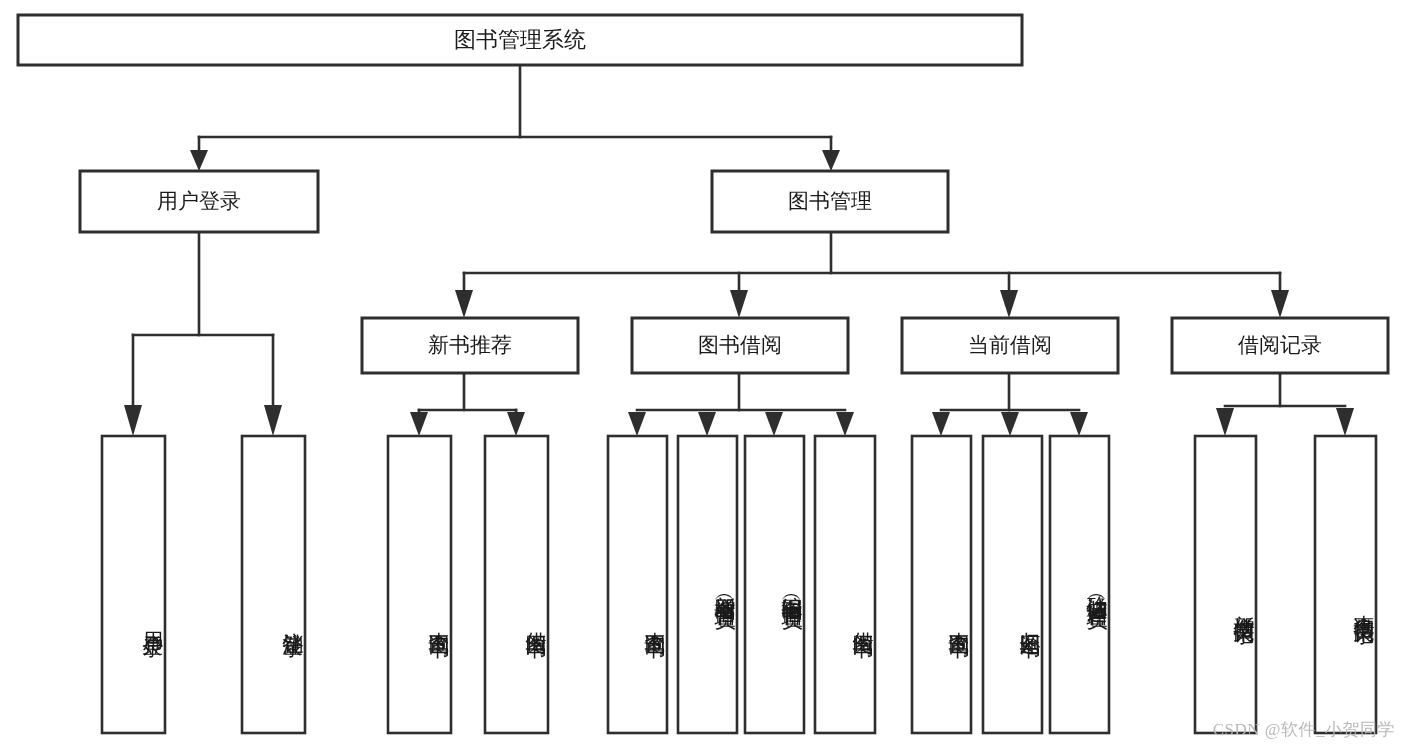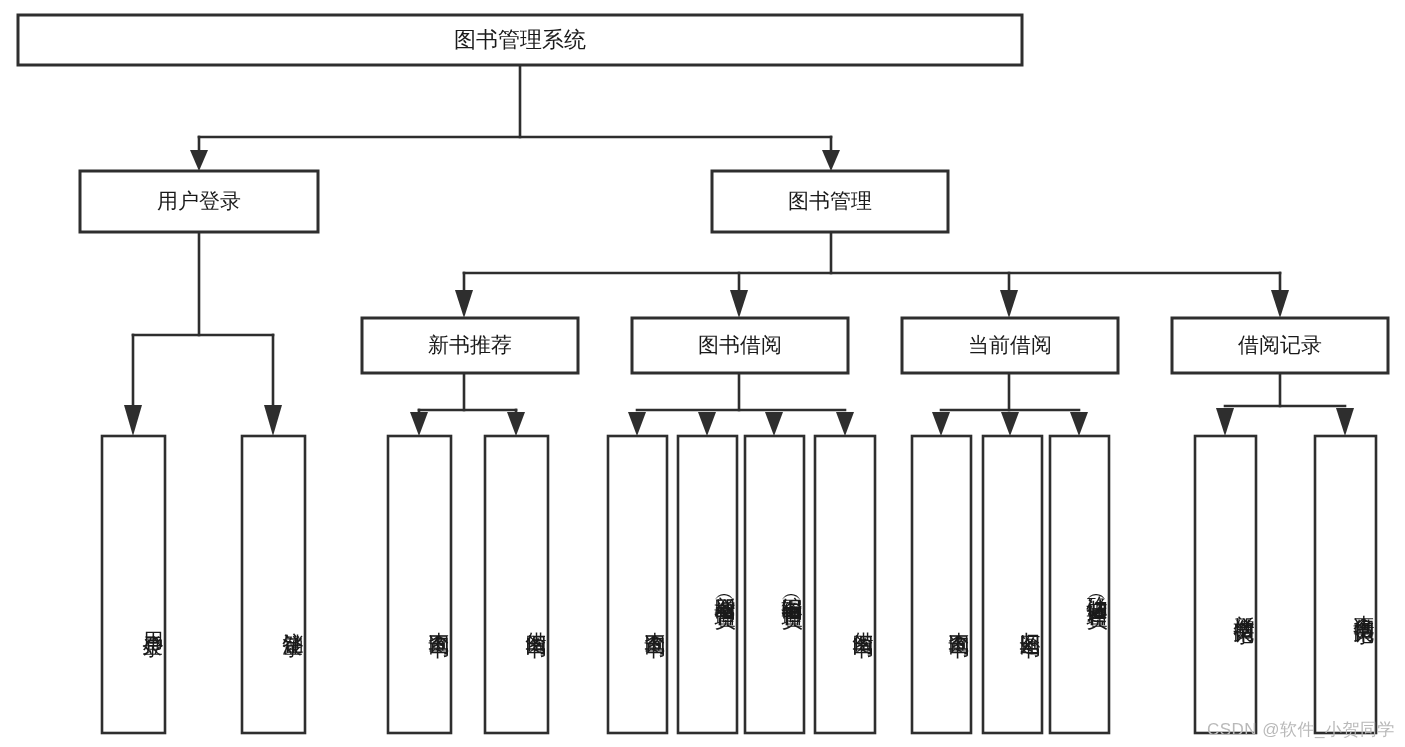--- a/index.html
+++ b/index.html
@@ -74,21 +74,21 @@
     white-space: nowrap;
     pointer-events: none;
     display: flex;
     align-items: flex-start;
     justify-content: center;
   }
   .watermark {
     position: absolute;
     right: 10px;
     bottom: 6px;
-    font-family: Liberation Sans, sans-serif;
+    font-family: Liberation Serif, serif;
     font-size: 17px;
     color: #b9b9b9;
     white-space: nowrap;
     letter-spacing: 0.5px;
   }
 </style>
 </head>
 <body>
 
 <div id="diagram-root">

